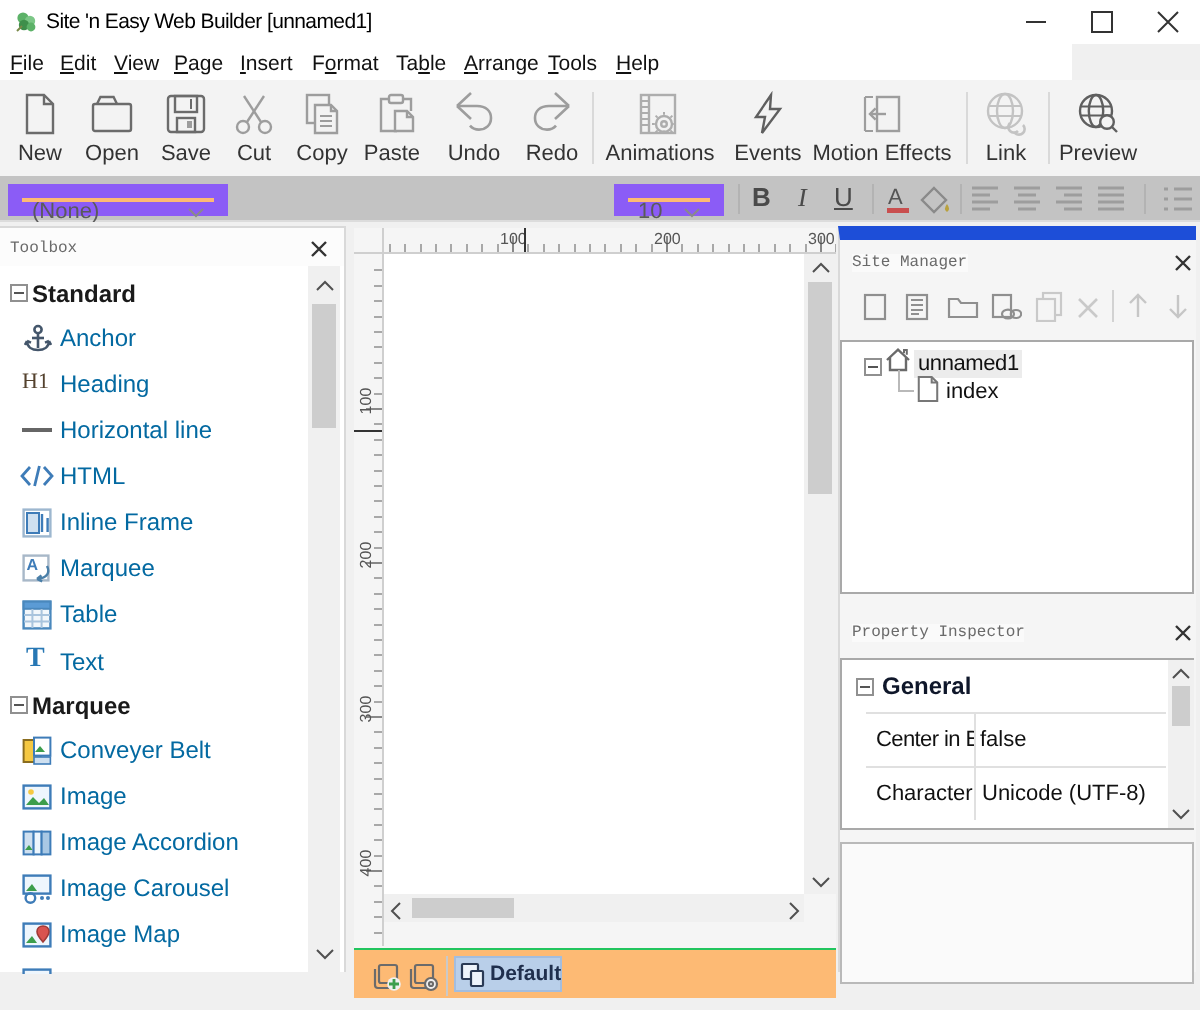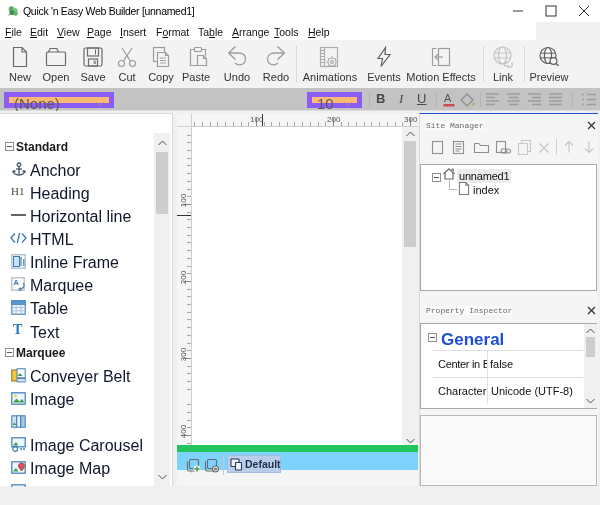--- a/index.html
+++ b/index.html
@@ -13,58 +13,58 @@
 
 #menu{left:0;top:22px;width:536px;height:18px;background:#fff;font-size:10.5px;color:#111}
 #menu span{position:absolute;top:4px}
 #menu u{text-decoration:underline}
 
 #tbar{left:0;top:40px;width:600px;height:48px;background:#f3f3f3}
 .tlab{position:absolute;top:31px;font-size:11px;color:#333;width:90px;text-align:center}
 .tsep{position:absolute;top:6px;height:36px;width:1px;background:#d9d9d9}
 
 #fbar{left:0;top:88px;width:600px;height:23px;background:#c3c3c3;border-bottom:1px solid #dcdcdc}
-.combo{position:absolute;top:4px;height:16px;background:#fdba74;border:5px solid #8b5cf6;
-font-size:15px;color:#5a5a5a;line-height:14px;padding-left:5px}
+.combo{position:absolute;top:4px;height:16px;background:#fdba74;border:7px solid #8b5cf6;
+font-size:11px;color:#5a5a5a;line-height:14px;padding-left:5px}
 .combo .chev{position:absolute;right:5px;top:5px;width:8px;height:5px}
 .combo .chev svg{display:block}
 .fsep{position:absolute;top:4px;height:15px;width:1px;background:#b3b3b3}
 .fbtn{position:absolute;top:3px;font-size:13px;color:#4a4a4a}
 
 #sbar{left:0;top:486px;width:600px;height:18px;background:#f0f0f0;border-top:1px solid #d5d5d5;
 font-size:10.5px;color:#333}
 #sbar span{position:absolute;top:3px}
 .ssep{position:absolute;top:1px;height:16px;width:1px;background:#dadada}
 
 .phead{position:absolute;background:#fafafa;font-family:"Liberation Mono",monospace;
 font-size:8px;color:#6a6a6a}
 .wbox{position:absolute;background:#fff;border:1px solid #a9a9a9}
 
-.titem{position:absolute;font-size:16px;color:#0f172a}
+.titem{position:absolute;font-size:12px;color:#0369a1}
 .tsect{position:absolute;font-size:12px;font-weight:bold;color:#1a1a1a}
 .minusbox{position:absolute;width:9px;height:9px;border:1px solid #909090;background:#fff}
 .minusbox::after{content:"";position:absolute;left:1px;top:3px;width:5px;height:1px;background:#555}
 
 .sb-track{position:absolute;background:#f0f0f0}
 .sb-thumb{position:absolute;background:#cdcdcd}
 .arrow{position:absolute;color:#505050;font-size:10px;line-height:10px}
 .vlab{left:-2px;width:16px;height:9px;text-align:center;font-size:8px;line-height:9px;color:#555;transform:rotate(-90deg)}
 </style>
 </head>
 <body>
 <div id="win">
   <div class="abs" id="title">
     <svg class="abs" style="left:7px;top:5px" width="12" height="12" viewBox="0 0 12 12">
       <circle cx="4.5" cy="4" r="2.8" fill="#5cb268"></circle>
       <circle cx="8" cy="5.5" r="2.6" fill="#7cc787"></circle>
       <circle cx="5" cy="7.5" r="2.6" fill="#3e8f4b"></circle>
       <circle cx="8.5" cy="8.5" r="2.2" fill="#5cb268"></circle>
       <path d="M1.5 10.5 L4 8" stroke="#7a8a4a" stroke-width="1"></path>
     </svg>
-    <span class="abs txt">Quick 'n Easy Web Builder [unnamed1]</span>
+    <span class="abs txt">Site 'n Easy Web Builder [unnamed1]</span>
     <svg class="abs" style="left:508px;top:0" width="90" height="22" viewBox="0 0 90 22">
       <line x1="5" y1="11" x2="15" y2="11" stroke="#333" stroke-width="1"></line>
       <rect x="38" y="6" width="10" height="10" fill="none" stroke="#333" stroke-width="1"></rect>
       <path d="M71,6 L81,16 M81,6 L71,16" stroke="#333" stroke-width="1" fill="none"></path>
     </svg>
   </div>
   <div class="abs" id="menu">
     <span style="left:5px"><u>F</u>ile</span>
     <span style="left:30px"><u>E</u>dit</span>
     <span style="left:57px"><u>V</u>iew</span>
@@ -217,20 +217,26 @@
       <path d="M0 1h13 M0 4.5h13 M0 8h13 M0 11.5h13"></path>
     </svg>
     <div class="fsep" style="left:572px"></div>
     <svg class="abs" style="left:582px;top:5px" width="15" height="13" viewBox="0 0 15 13" stroke="#9d9d9d" stroke-width="1.4">
       <path d="M0 1.5h2 M5 1.5h9 M0 6.5h2 M5 6.5h9 M0 11.5h2 M5 11.5h9"></path>
     </svg>
   </div>
   <div class="abs" id="main" style="left:0;top:111px;width:598px;height:375px;background:#f0f0f0">
 
     <div class="abs" style="left:0;top:2px;width:173px;height:373px;background:#fff;border-top:1px solid #d9d9d9;border-right:1px solid #d9d9d9">
+      <div class="phead" style="left:0;top:0;width:172px;height:19px;background:#fcfcfc">
+        <span class="abs" style="left:5px;top:6px">Toolbox</span>
+        <svg class="abs" style="left:155px;top:6px" width="9" height="9" viewBox="0 0 9 9" stroke="#333" stroke-width="1.2">
+            <path d="M1 1 L8 8 M8 1 L1 8"></path>
+          </svg>
+      </div>
       <div id="tblist" class="abs" style="left:0;top:19px;width:154px;height:354px;overflow:hidden">
         <div class="minusbox" style="left:5px;top:9px"></div>
         <div class="tsect" style="left:16px;top:7px">Standard</div>
         <svg class="abs" style="left:12px;top:29px" width="14" height="14" viewBox="0 0 14 14" fill="none" stroke="#44566b" stroke-width="1.3">
           <circle cx="7" cy="2.8" r="1.8"></circle>
             <path d="M7 4.6 V12"></path>
             <path d="M4 7 h6"></path>
             <path d="M1.5 8.5 c0 3 2.5 4.5 5.5 4.5 c3 0 5.5-1.5 5.5-4.5 M1.5 8.5 l-1 2 M1.5 8.5 l2 .8 M12.5 8.5 l1 2 M12.5 8.5 l-2 .8"></path>
         </svg>
         <div class="titem" style="left:30px;top:29px">Anchor</div>
@@ -276,20 +282,21 @@
           <circle cx="4.5" cy="5" r="1.4" fill="#f5c842"></circle>
           <path d="M2 11.5 l3.5-4 3 3 2.5-2.5 2.5 3.5 z" fill="#3d9e4c"></path>
         </svg>
         <div class="titem" style="left:30px;top:258px">Image</div>
         <svg class="abs" style="left:11px;top:281px" width="15" height="15" viewBox="0 0 15 15">
           <rect x="0.8" y="1.8" width="5" height="11.4" fill="#cfe0f0" stroke="#3e7cb8" stroke-width="1"></rect>
           <rect x="5.8" y="1.8" width="4" height="11.4" fill="#eef6fd" stroke="#3e7cb8" stroke-width="1"></rect>
           <rect x="9.8" y="1.8" width="4.4" height="11.4" fill="#a9c8e4" stroke="#3e7cb8" stroke-width="1"></rect>
           <path d="M1.5 11 l2-2.5 1.8 2.5 z" fill="#3d9e4c"></path>
         </svg>
+        <div class="titem" style="left:30px;top:281px">Image Accordion</div>
         <svg class="abs" style="left:11px;top:304px" width="15" height="15" viewBox="0 0 15 15">
           <rect x="0.8" y="0.8" width="13.4" height="9" fill="#eef6fd" stroke="#3e7cb8" stroke-width="1.2"></rect>
           <path d="M2 8.5 l3-3.5 2.5 3.5 z" fill="#3d9e4c"></path>
           <circle cx="4.2" cy="12" r="2.4" fill="none" stroke="#3e7cb8" stroke-width="1.2"></circle>
           <circle cx="10" cy="12" r="1" fill="#3e7cb8"></circle>
             <circle cx="13" cy="12" r="1" fill="#3e7cb8"></circle>
         </svg>
         <div class="titem" style="left:30px;top:304px">Image Carousel</div>
         <svg class="abs" style="left:11px;top:327px" width="15" height="15" viewBox="0 0 15 15">
           <rect x="0.8" y="1.8" width="13.4" height="11.4" fill="#eef6fd" stroke="#3e7cb8" stroke-width="1.2"></rect>
@@ -348,21 +355,21 @@
 
       <div class="sb-track" style="left:15px;top:333px;width:210px;height:14px"></div>
       <svg class="abs" style="left:18px;top:337px" width="6" height="9" viewBox="0 0 6 9">
           <path d="M5 0.5 L1 4.5 L5 8.5" fill="none" stroke="#505050"></path>
         </svg>
       <div class="sb-thumb" style="left:29px;top:335px;width:51px;height:10px"></div>
       <svg class="abs" style="left:217px;top:337px" width="6" height="9" viewBox="0 0 6 9">
           <path d="M1 0.5 L5 4.5 L1 8.5" fill="none" stroke="#505050"></path>
         </svg>
 
-      <div class="abs" style="left:0;top:331px;width:241px;height:25px;background:#7dd3fc;border-top:7px solid #22c55e">
+      <div class="abs" style="left:0;top:360px;width:241px;height:25px;background:#fdba74;border-top:1px solid #22c55e">
         <svg class="abs" style="left:9px;top:6px" width="15" height="15" viewBox="0 0 15 15" fill="none" stroke="#6b6b6b" stroke-width="1.1">
           <path d="M1.5 3.5 v8 a1.5 1.5 0 0 0 1.5 1.5 h7"></path>
             <rect x="3.5" y="1.5" width="9" height="9" rx="1"></rect>
           <circle cx="11" cy="11" r="3.4" fill="#f0f0f0" stroke="none"></circle>
           <path d="M11 8.5 v5 M8.5 11 h5" stroke="#3d9e4c" stroke-width="1.4"></path>
         </svg>
         <svg class="abs" style="left:27px;top:6px" width="16" height="15" viewBox="0 0 16 15" fill="none" stroke="#6b6b6b" stroke-width="1.1">
           <path d="M1.5 3.5 v8 a1.5 1.5 0 0 0 1.5 1.5 h7"></path>
             <rect x="3.5" y="1.5" width="9" height="9" rx="1"></rect>
           <circle cx="11.5" cy="11" r="3" fill="#f0f0f0"></circle>
@@ -372,21 +379,21 @@
         <div class="abs" style="left:50px;top:3px;width:54px;height:18px;background:#b9cfe9;border:1px solid #a3bdde">
           <svg class="abs" style="left:2px;top:2px" width="13" height="13" viewBox="0 0 13 13" fill="none" stroke="#2a3a55" stroke-width="1.1">
             <rect x="1" y="1" width="8" height="7.5" rx="0.5" fill="#eef4fb"></rect>
               <rect x="5.5" y="4.5" width="6" height="7.5" rx="0.5" fill="#eef4fb"></rect>
           </svg>
           <span class="abs" style="left:17px;top:2px;font-size:10.5px;font-weight:bold;color:#1f2f4d">Default</span>
         </div>
       </div>
     </div>
 
-    <div class="abs" id="rpan" style="left:419px;top:2px;width:179px;height:373px;background:#f5f5f5;border-top:1px solid #1d4ed8;border-left:1px solid #d9d9d9">
+    <div class="abs" id="rpan" style="left:419px;top:2px;width:179px;height:373px;background:#f5f5f5;border-top:7px solid #1d4ed8;border-left:1px solid #d9d9d9">
 
       <span class="phead" style="left:6px;top:7px">Site Manager</span>
       <svg class="abs" style="left:167px;top:7px" width="9" height="9" viewBox="0 0 9 9" stroke="#333" stroke-width="1.2">
           <path d="M1 1 L8 8 M8 1 L1 8"></path>
         </svg>
 
       <svg class="abs" style="left:11px;top:26px" width="13" height="15" viewBox="0 0 13 15" fill="none" stroke="#8f8f8f" stroke-width="1.1">
         <rect x="1.5" y="1.5" width="10" height="12"></rect>
       </svg>
       <svg class="abs" style="left:32px;top:26px" width="13" height="15" viewBox="0 0 13 15" fill="none" stroke="#8f8f8f" stroke-width="1.1">
@@ -433,21 +440,21 @@
         <span class="abs" style="left:52px;top:19px;font-size:11px;color:#111">index</span>
       </div>
 
       <span class="phead" style="left:6px;top:192px">Property Inspector</span>
       <svg class="abs" style="left:167px;top:192px" width="9" height="9" viewBox="0 0 9 9" stroke="#333" stroke-width="1.2">
           <path d="M1 1 L8 8 M8 1 L1 8"></path>
         </svg>
 
       <div class="wbox" style="left:0;top:209px;width:177px;height:86px">
         <div class="minusbox" style="left:7px;top:9px"></div>
-        <span class="abs" style="left:20px;top:6px;font-size:17px;font-weight:bold;color:#1d4ed8">General</span>
+        <span class="abs" style="left:20px;top:6px;font-size:12px;font-weight:bold;color:#0f172a">General</span>
         <div class="abs" style="left:12px;top:26px;width:150px;height:1px;background:#e0e0e0"></div>
         <span class="abs" style="left:17px;top:34px;font-size:11px;color:#111;width:49px;overflow:hidden;white-space:nowrap;letter-spacing:-0.3px">Center in Browser</span>
         <span class="abs" style="left:69px;top:34px;font-size:11px;color:#111">false</span>
         <div class="abs" style="left:12px;top:53px;width:150px;height:1px;background:#e0e0e0"></div>
         <span class="abs" style="left:17px;top:61px;font-size:11px;color:#111">Character</span>
         <span class="abs" style="left:70px;top:61px;font-size:11px;color:#111">Unicode (UTF-8)</span>
         <div class="abs" style="left:66px;top:27px;width:1px;height:53px;background:#e0e0e0"></div>
         <div class="sb-track" style="left:163px;top:0;width:13px;height:84px"></div>
         <svg class="abs" style="left:165px;top:4px" width="9" height="6" viewBox="0 0 9 6">
             <path d="M0.5 5 L4.5 1 L8.5 5" fill="none" stroke="#505050"></path>

